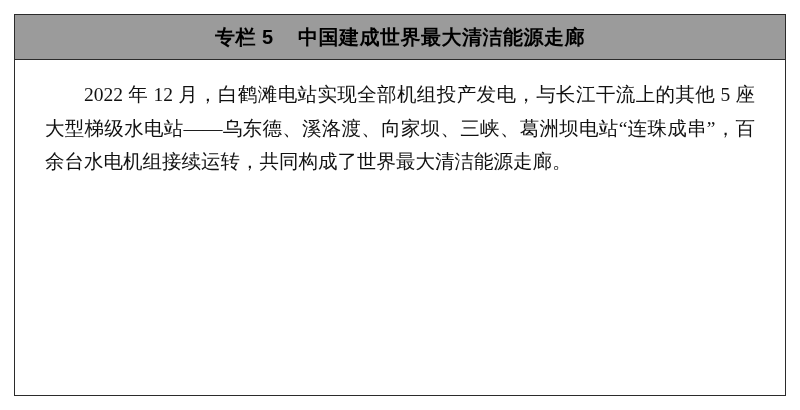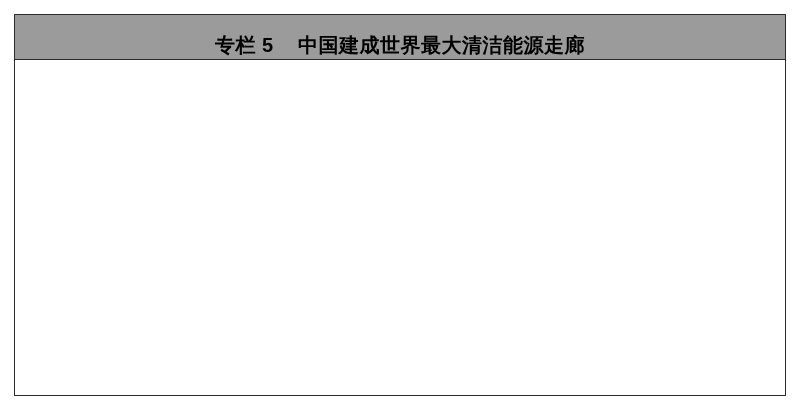--- a/index.html
+++ b/index.html
@@ -28,21 +28,21 @@
     background: #ffffff;
     display: flex;
     flex-direction: column;
   }
   .box-header {
     background: #9b9b9b;
     color: #000000;
     border-bottom: 1px solid #2b2b2b;
     height: 44px;
     display: flex;
-    align-items: flex-end;
+    align-items: center;
     justify-content: center;
     letter-spacing: 0.5px;
   }
   .box-header .title {
     font-family: "Liberation Sans", "DejaVu Sans", sans-serif;
     font-weight: bold;
     font-size: 20px;
     white-space: pre;
   }
   .box-body {
@@ -63,15 +63,16 @@
 </style>
 </head>
 <body>
 
 <div class="page">
   <div class="box">
     <div class="box-header">
       <span class="title">专栏 5    中国建成世界最大清洁能源走廊</span>
     </div>
     <div class="box-body">
+      <p class="para">2022 年 12 月，白鹤滩电站实现全部机组投产发电，与长江干流上的其他 5 座大型梯级水电站——乌东德、溪洛渡、向家坝、三峡、葛洲坝电站“连珠成串”，百余台水电机组接续运转，共同构成了世界最大清洁能源走廊。</p>
     </div>
   </div>
 </div>
 
 </body></html>

